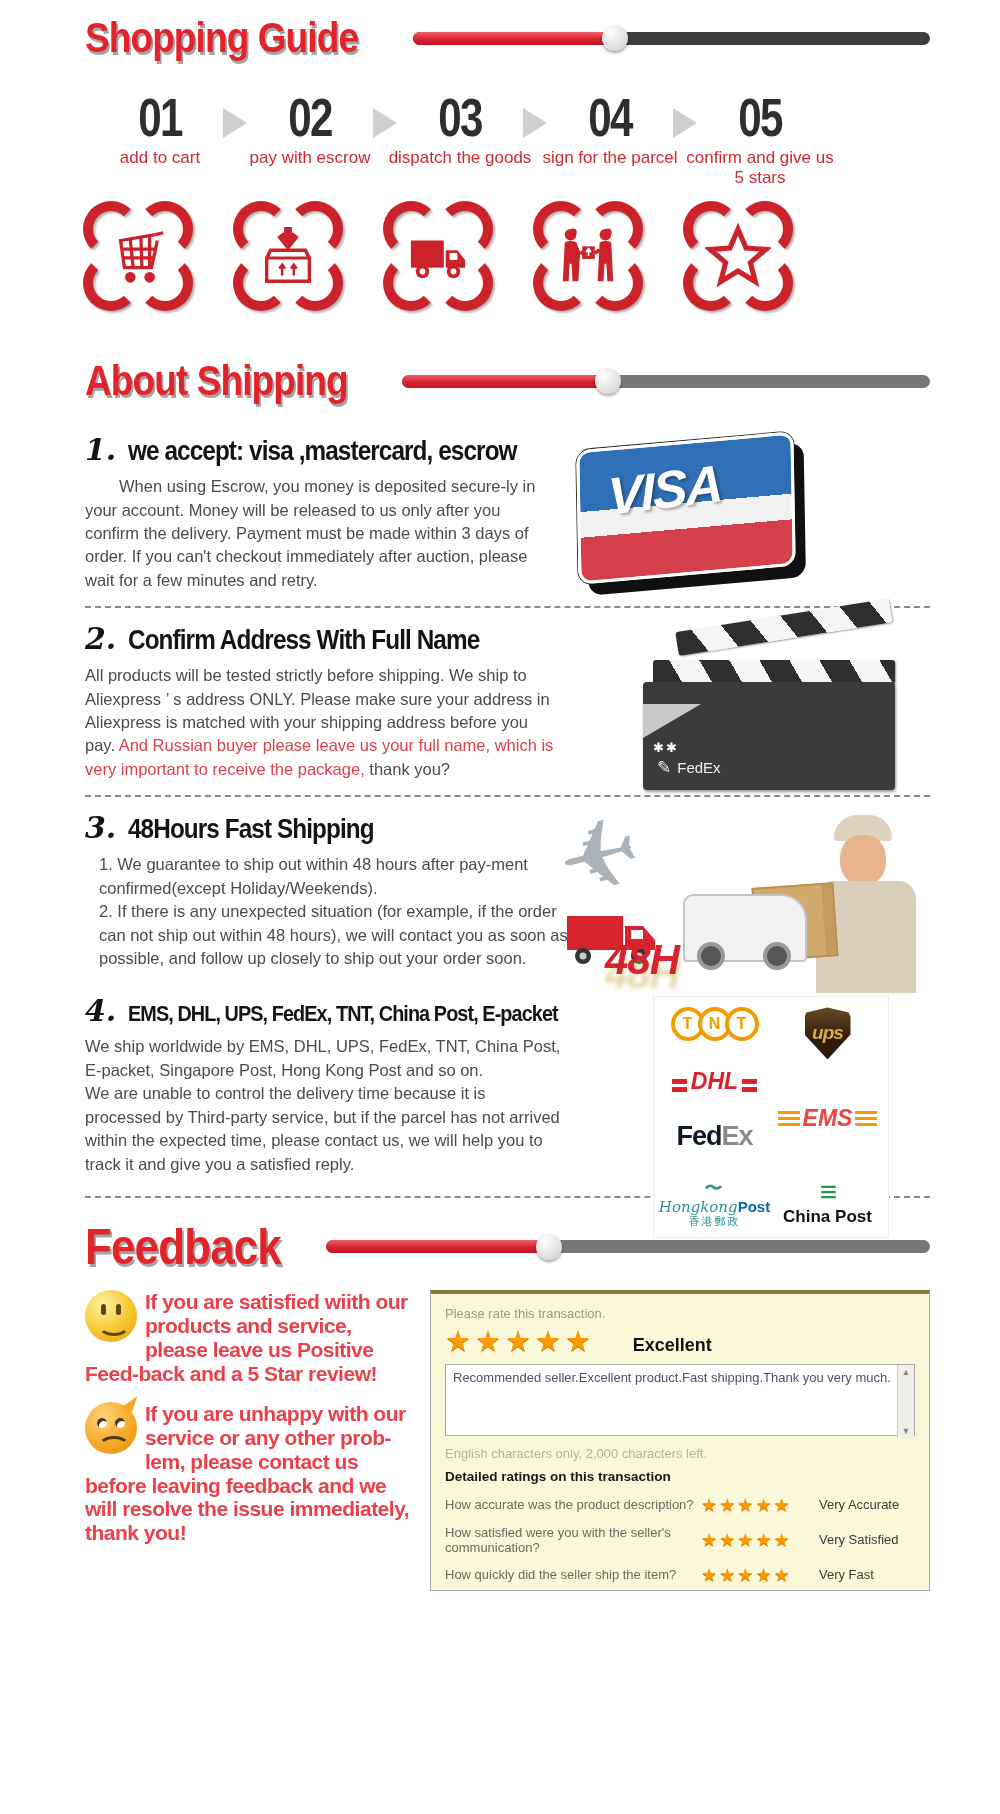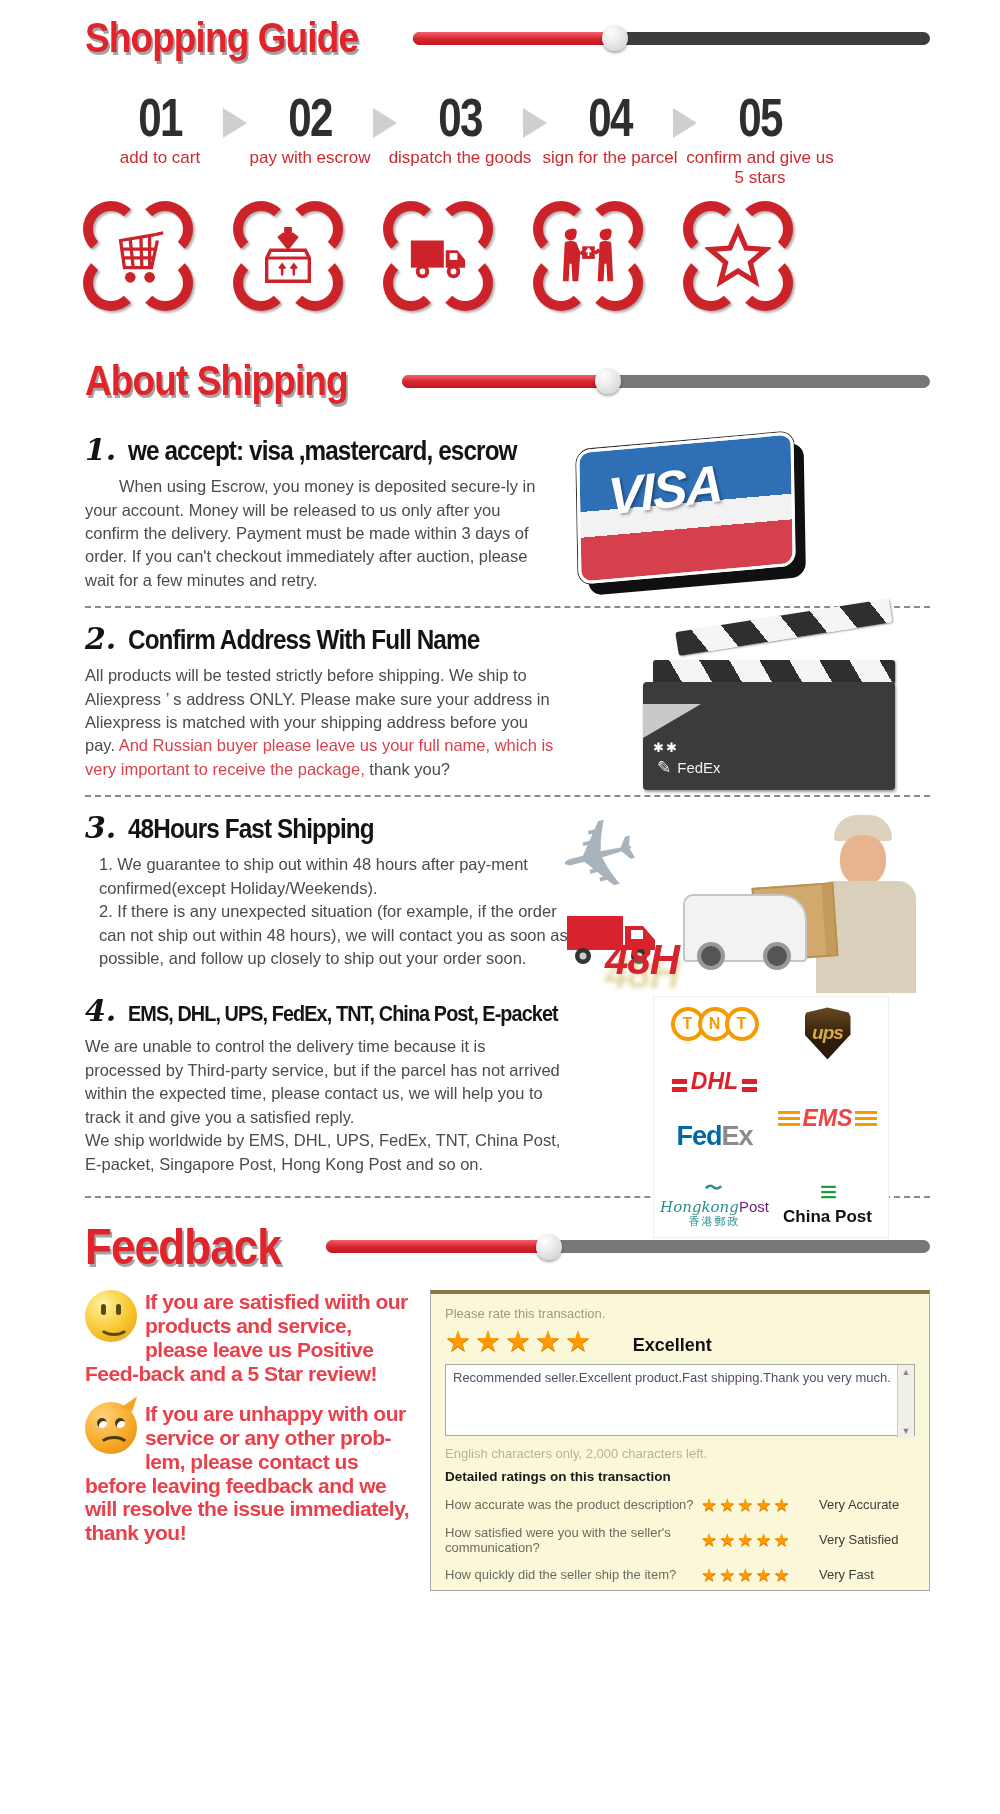--- a/index.html
+++ b/index.html
@@ -115,26 +115,26 @@
        display:flex;align-items:center;justify-content:center;}
   .ups b{color:#d8a946;font-style:italic;font-size:19px;letter-spacing:-1px;}
   .dhl{display:flex;align-items:center;color:#e02028;font-weight:800;font-style:italic;
        font-size:23px;letter-spacing:0px;}
   .dhl i{display:inline-block;width:15px;height:5px;background:#e02028;margin:0 4px;
          box-shadow:-0px 8px 0 #e02028;}
   .ems{display:flex;align-items:center;color:#ef4444;font-weight:800;font-style:italic;font-size:23px;}
   .ems i{display:inline-block;width:22px;height:16px;margin:0 3px;
          background:repeating-linear-gradient(#f59b00 0 3px,#fff 3px 6px);}
   .fedex{font-weight:800;font-size:27px;letter-spacing:-1px;}
-  .fedex .fed{color:#0369a1;} .fedex .ex{color:#8b8b8b;}
+  .fedex .fed{color:#0f172a;} .fedex .ex{color:#8b8b8b;}
   .hkpost{text-align:center;line-height:1.1;}
   .hkpost .row1{font-size:15px;}
   .hkpost .swoosh{color:#2a8f8f;font-size:18px;font-weight:bold;margin-right:2px;}
   .hkpost .hk1{font-family:"DejaVu Serif",serif;font-style:italic;color:#2a8f8f;}
-  .hkpost .hk2{color:#701a75;font-weight:400;}
+  .hkpost .hk2{color:#0369a1;font-weight:700;}
   .hkpost .cn{font-size:11px;color:#2a8f8f;letter-spacing:2px;}
   .cnpost{text-align:center;}
   .cnpost .mark{color:#1f9d40;font-size:30px;font-weight:800;line-height:.9;letter-spacing:-2px;}
   .cnpost .nm{color:#111;font-weight:700;font-size:17px;margin-top:2px;}
 
   
   .fb-row{display:flex;margin:14px 70px 0 85px;}
   .fb-left{width:330px;flex:none;}
   .fb-msg{color:#e8414b;font-weight:800;font-size:21px;line-height:1.14;letter-spacing:-.5px;
           margin-bottom:16px;}
@@ -370,22 +370,22 @@
   </div>
 </div>
 
 <div class="sec" style="margin-top:26px;">
   <div class="sec-left">
     <div class="sec-hd">
       <span class="sec-num">4.</span>
       <span class="sec-title sm">EMS, DHL, UPS, FedEx, TNT, China Post, E-packet</span>
     </div>
     <div class="sec-body" style="width:478px;">
+      <div>We ship worldwide by EMS, DHL, UPS, FedEx, TNT, China Post, E-packet, Singapore Post, Hong Kong Post and so on.</div>
       <div>We are unable to control the delivery time because it is processed by Third-party service, but if the parcel has not arrived within the expected time, please contact us, we will help you to track it and give you a satisfied reply.</div>
-      <div>We ship worldwide by EMS, DHL, UPS, FedEx, TNT, China Post, E-packet, Singapore Post, Hong Kong Post and so on.</div>
     </div>
   </div>
   <div class="sec-right">
     <div class="logobox">
       <div class="lcol">
         <div class="tnt">
           <span>T</span>
             <span>N</span>
             <span>T</span>
         </div>

